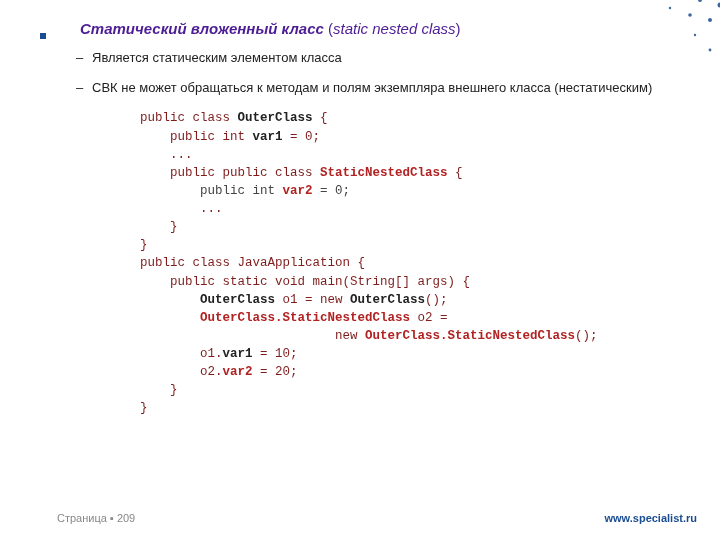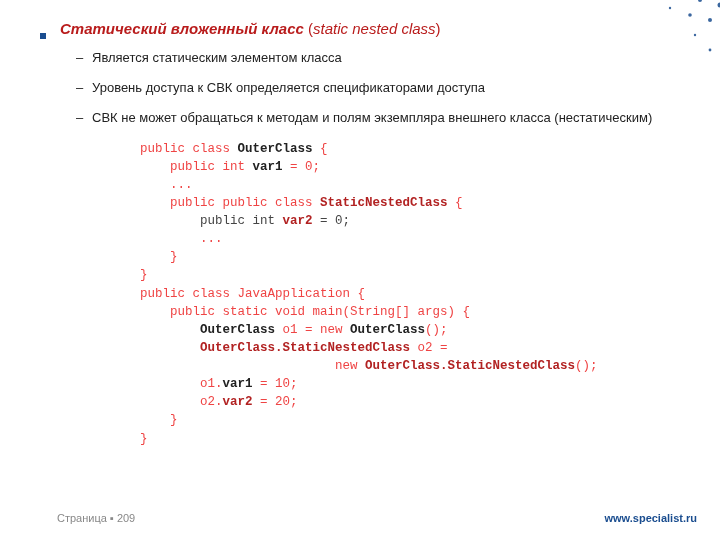--- a/index.html
+++ b/index.html
@@ -40,21 +40,22 @@
     background: #1a4d8f;
     border: 1px solid #1a4d8f;
     margin-right: 6px;
     margin-top: 4px;
     flex-shrink: 0;
     position: relative;
     top: 5px;
   }
   .lead-text {
     font-size: 15px;
-    color: #b91c1c;
+    color: #4c1d95;
+    margin-left: 20px;
   }
   .lead-text .b { font-weight: bold; font-style: italic; }
   .lead-text .i { font-style: italic; }
   .bullets {
     list-style: none;
     margin-left: 36px;
     margin-bottom: 12px;
   }
   .bullets li {
     font-size: 13px;
@@ -72,21 +73,21 @@
     top: 0;
   }
   .code {
     font-family: "Courier New", monospace;
     font-size: 12.5px;
     line-height: 1.45;
     margin-left: 100px;
     color: #444;
     white-space: pre;
   }
-  .code .faint { color: #ef4444; }
+  .code .faint { color: #7f1d1d; }
   .code .bold { font-weight: bold; color: #222; }
   .code .red { color: #b22222; }
   .footer {
     position: absolute;
     bottom: 16px;
     left: 17px;
     width: 100%;
     padding: 0 40px;
     display: flex;
     justify-content: space-between;
@@ -123,21 +124,20 @@
 
   <div class="lead">
     <span class="lead-marker"></span>
     <span class="lead-text">
       <span class="b">Статический вложенный класс</span><span> (</span><span class="i">static nested class</span><span>)</span>
     </span>
   </div>
 
   <ul class="bullets">
     <li>Является статическим элементом класса</li>
-    <li>Уровень доступа к СВК определяется спецификаторами доступа</li>
     <li>СВК не может обращаться к методам и полям экземпляра внешнего класса (нестатическим)</li>
   </ul>
 
   <div class="code"><span class="faint">public class </span><span class="bold">OuterClass</span><span class="faint"> {</span>
 <span class="faint">    public int </span><span class="bold">var1</span><span class="faint"> = 0;</span>
 <span class="faint">    ...</span>
 <span class="faint">    public public class </span><span class="bold red">StaticNestedClass</span><span class="faint"> {</span>
 <span>        public int </span><span class="bold red">var2</span><span> = 0;</span>
 <span class="faint">        ...</span>
 <span class="faint">    }</span>

